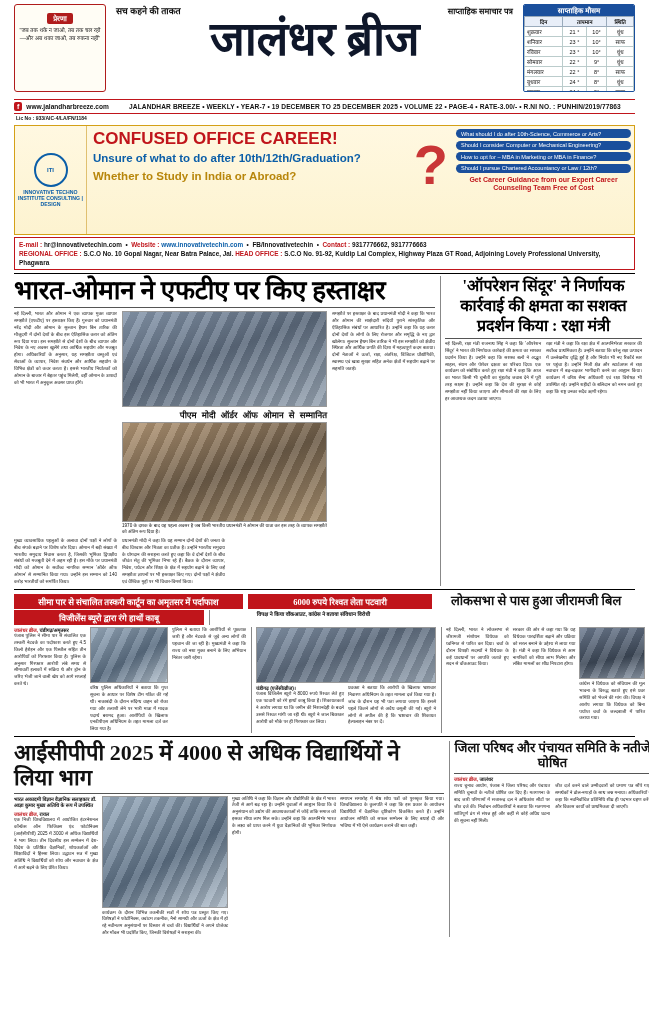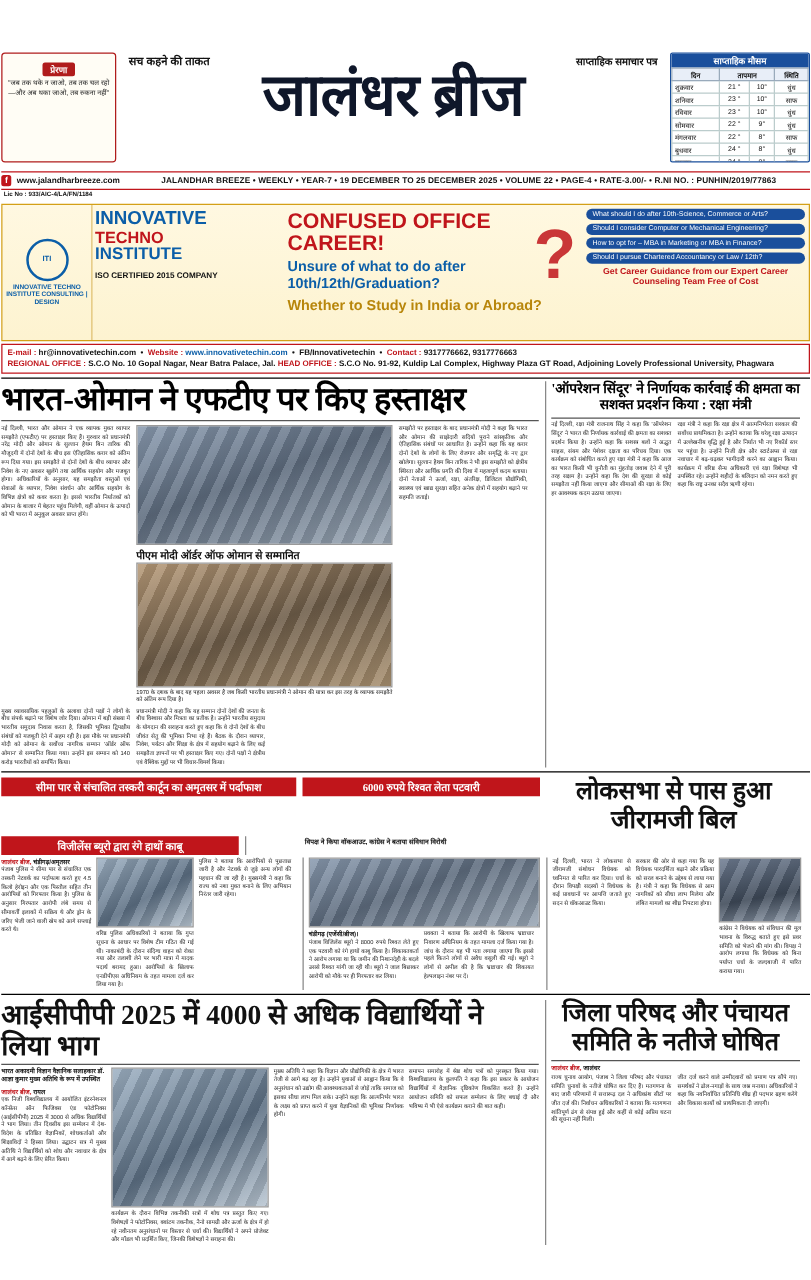--- a/index.html
+++ b/index.html
@@ -4,21 +4,21 @@
 <style>
   * { box-sizing: border-box; }
   html, body { margin:0; padding:0; }
   body {
     width: 649px; height: 1024px;
     background: #ffffff;
     font-family: "Liberation Sans", sans-serif;
     color: #111;
     overflow: hidden;
   }
-  .page { width:649px; height:888px; position:relative; padding:4px 1px;margin-top:38px; }
+  .page { width:649px; height:888px; position:relative; padding:4px 14px; }
 
   
   .masthead { display:flex; align-items:flex-start; gap:4px; height:92px; }
   .mh-left {
     width:92px; border:1.5px solid #b01c1c; border-radius:3px;
     padding:2px 3px; text-align:center; height:88px;
     background:#fffdf5;
   }
   .mh-left .lbl {
     display:inline-block; background:#b01c1c; color:#fff; font-size:7px;
@@ -84,47 +84,47 @@
   
   .rule { border-top:1.2px solid #000; margin:3px 0 2px; }
   .lead-row { display:flex; gap:5px; }
   .lead-left { width:430px; }
   .lead-right { width:204px; }
   .h-main {
     font-family:"Liberation Serif", serif; font-size:26px; font-weight:bold;
     line-height:1.12; color:#000; letter-spacing:-0.3px;
   }
   .h-right {
-    font-family:"Liberation Serif", serif; font-size:11px; font-weight:bold;
+    font-family:"Liberation Serif", serif; font-size:16px; font-weight:bold;
     line-height:1.25; text-align:center; color:#000;
   }
   .cols3 { display:flex; gap:5px; margin-top:3px; }
   .col { font-size:4.6px; line-height:1.5; text-align:justify; color:#1a1a1a; }
   .photo {
     background:linear-gradient(160deg,#8a9bb0,#5d6b7d 45%,#9aa7b5);
     border:0.5px solid #999; position:relative; overflow:hidden;
   }
   .photo::after{
     content:""; position:absolute; inset:0;
     background:repeating-linear-gradient(115deg, rgba(255,255,255,.12) 0 7px, rgba(0,0,0,.10) 7px 15px);
   }
   .photo.warm { background:linear-gradient(160deg,#b79a78,#6d5c48 50%,#a89070); }
   .photo.hall { background:linear-gradient(170deg,#6f7d92,#3d4857 60%,#8d99a8); }
   .photo.crowd{ background:linear-gradient(150deg,#9fb2c4,#5b6e82 55%,#b9c6d2); }
   .cap { font-size:4.6px; line-height:1.4; color:#111; margin-top:1px; text-align:justify; }
-  .subhead { font-size:8.5px; font-weight:bold; text-align:left; margin:2px 0 1px; font-family:Liberation Sans, sans-serif;}
+  .subhead { font-size:8.5px; font-weight:bold; text-align:right; margin:2px 0 1px; font-family:Liberation Mono, monospace;}
 
   
   .band-row { display:flex; gap:5px; align-items:stretch; margin-top:4px; }
   .band-red {
     background:#c0151b; color:#fff; font-size:8.5px; font-weight:bold;
     text-align:center; padding:2px 4px; font-family:"Liberation Serif",serif;
   }
   .h-sec { font-family:"Liberation Serif",serif; font-size:16px; font-weight:bold; line-height:1.1; }
-  .h-sec-sm { font-family:"Liberation Serif",serif; font-size:20px; font-weight:bold; line-height:1.15; }
+  .h-sec-sm { font-family:"Liberation Serif",serif; font-size:13px; font-weight:bold; line-height:1.15; }
   .byline { font-size:5px; font-weight:bold; }
   .byline .dot { color:#c0151b; }
 
   .h-big {
     font-family:"Liberation Serif", serif; font-size:22px; font-weight:bold; line-height:1.12;
   }
   .thin-rule { border-top:0.8px solid #555; margin:2px 0; }
   .vline { border-left:0.6px solid #888; }
 </style>
 </head>
@@ -208,26 +208,20 @@
     <span class="mid">JALANDHAR BREEZE • WEEKLY • YEAR-7 • 19 DECEMBER TO 25 DECEMBER 2025 • VOLUME 22 • PAGE-4 • RATE-3.00/- • R.NI NO. : PUNHIN/2019/77863</span>
   </div>
 
   <div style="font-size:5px;font-weight:bold;padding:1px 2px;">Lic No : 933/AIC-4/LA/FN/1184</div>
   <div class="adbanner">
     <div class="ad-logo">
       <div class="circ">ITI</div>
       <div class="nm">INNOVATIVE
 TECHNO INSTITUTE
 CONSULTING | DESIGN</div>
-    </div>
-    <div class="ad-mid">
-      <div class="t1">INNOVATIVE</div>
-      <div class="t2">TECHNO</div>
-      <div class="t3">INSTITUTE</div>
-      <div class="iso">ISO CERTIFIED 2015 COMPANY</div>
     </div>
     <div class="ad-main">
       <div class="h1">CONFUSED OFFICE CAREER!</div>
       <div class="h2">Unsure of what to do after 10th/12th/Graduation?</div>
       <div class="h3">Whether to Study in India or Abroad?</div>
     </div>
     <div class="ad-qmark">?</div>
     <div class="ad-right">
       <div class="qbox">What should I do after 10th-Science, Commerce or Arts?</div>
       <div class="qbox">Should I consider Computer or Mechanical Engineering?</div>

